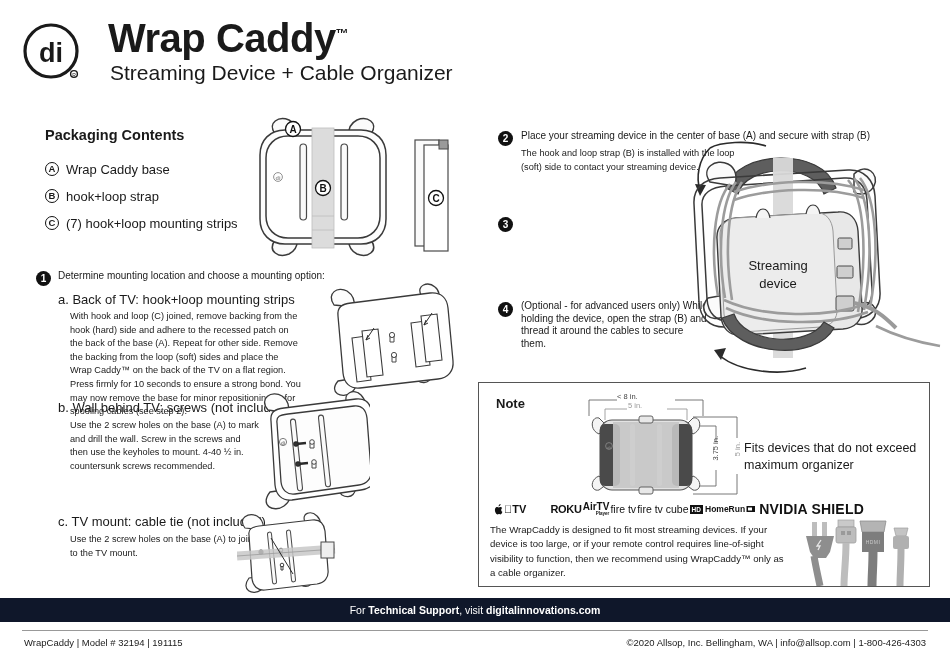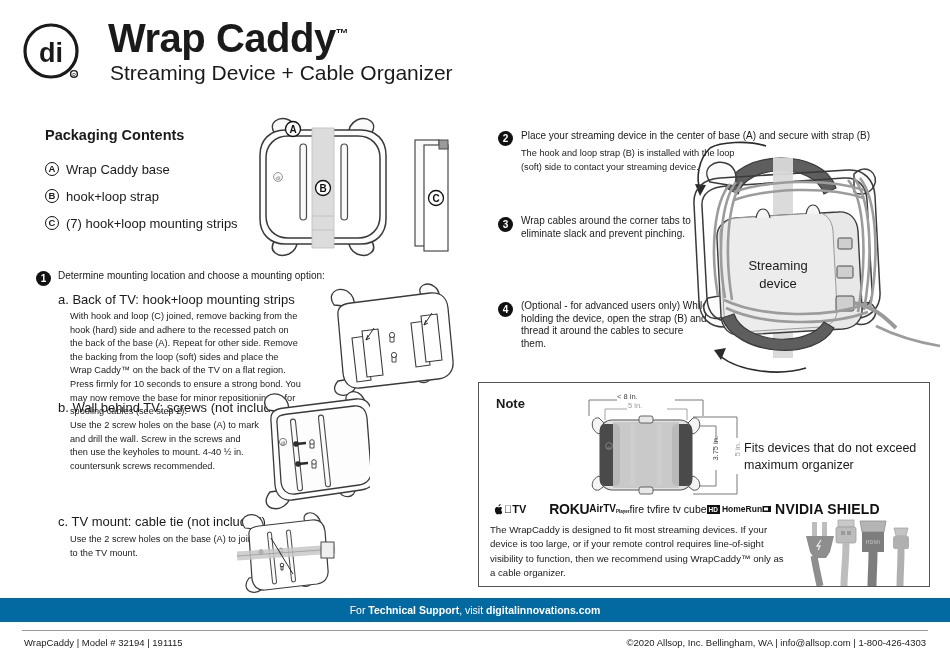--- a/index.html
+++ b/index.html
@@ -39,21 +39,21 @@
 
   .dim-label{position:absolute;font-size:7.5px;color:#444;}
   .dim-v{writing-mode:vertical-rl;transform:rotate(180deg);}
 
   
   #brandrow{left:494px;top:498px;width:370px;height:22px;
             display:flex;align-items:center;justify-content:space-between;}
   .brand{font-size:9px;font-weight:bold;color:#111;display:flex;align-items:center;white-space:nowrap;}
 
   
-  #supportbar{left:0;top:598px;width:950px;height:24px;background:#0369a1;
+  #supportbar{left:0;top:598px;width:950px;height:24px;background:#0f172a;
               display:flex;align-items:center;justify-content:center;}
   #supportbar span{color:#fff;font-size:10.5px;}
   #supportbar b{font-weight:bold;}
   #footrule{left:22px;top:630px;width:906px;height:1px;background:#999;}
   #foot-left{left:24px;top:637px;font-size:9.5px;}
   #foot-right{right:24px;top:637px;font-size:9.5px;text-align:right;}
 
   svg{display:block;}
   .lab-circ{font-size:10px;font-weight:bold;font-family:"Liberation Sans",sans-serif;}
 </style>
@@ -237,21 +237,20 @@
       <rect x="84" y="30" width="13" height="16" fill="#efefef" stroke="#4a4a4a" stroke-width="1"></rect>
       <path d="M34 26 L56 62" stroke="#2a2a2a" stroke-width="1" fill="none"></path>
     </svg>
   </div>
 
   <span class="abs circ-filled step-num" style="left:498px;top:131px;">2</span>
   <div class="abs step-title" style="left:521px;top:130px;width:420px;">Place your streaming device in the center of base (A) and secure with strap (B)</div>
   <div class="abs body-text" style="left:521px;top:147px;width:215px;">The hook and loop strap (B) is installed with the loop (soft) side to contact your streaming device.</div>
 
   <span class="abs circ-filled step-num" style="left:498px;top:217px;">3</span>
-  <div class="abs step-title" style="left:521px;top:215px;width:175px;">Wrap cables around the corner tabs to eliminate slack and prevent pinching.</div>
 
   <span class="abs circ-filled step-num" style="left:498px;top:302px;">4</span>
   <div class="abs step-title" style="left:521px;top:300px;width:190px;">(Optional - for advanced users only) While holding the device, open the strap (B) and thread it around the cables to secure them.</div>
 
   <div class="abs" style="left:648px;top:140px;">
     <svg width="295" height="250" viewBox="0 0 295 250">
 
       <g fill="none" stroke="#2b2b2b" stroke-width="1.6">
         <path d="M62 8 C72 2 100 0 118 6"></path>
         <path d="M62 8 C50 20 48 38 52 50"></path>
@@ -382,22 +381,22 @@
   </div>
 
   <div class="abs" id="brandrow">
     <span class="brand">
       <svg width="9" height="11" viewBox="0 0 9 11" style="margin-right:1px;">
         <path d="M6.1 1.6c.4-.5.6-1.1.5-1.6-.5 0-1.1.3-1.5.8-.3.4-.6 1-.5 1.6.6 0 1.1-.3 1.5-.8z" fill="#111"></path>
         <path d="M7.2 5.9c0-1.2.9-1.8 1-1.9-.5-.8-1.4-.9-1.7-.9-.7-.1-1.4.4-1.8.4-.4 0-.9-.4-1.5-.4-.8 0-1.5.5-1.9 1.2C.5 5.8 1.1 8 1.9 9.2c.4.6.9 1.2 1.5 1.2.6 0 .8-.4 1.5-.4.7 0 .9.4 1.5.4.6 0 1-.6 1.4-1.2.4-.7.6-1.3.6-1.4 0 0-1.2-.5-1.2-1.9z" fill="#111"></path>
       </svg>
         <span style="font-size:11px;font-weight:700;">TV</span>
     </span>
-    <span class="brand" style="font-size:14px;letter-spacing:-0.3px;margin-left:23px;">ROKU</span>
-    <span class="brand" style="flex-direction:row;align-items:flex-end;line-height:1;">
+    <span class="brand" style="font-size:11px;letter-spacing:-0.3px;margin-left:23px;">ROKU</span>
+    <span class="brand" style="flex-direction:column;align-items:flex-end;line-height:1;">
       <span style="font-size:10px;font-weight:600;">AirTV</span>
       <span style="font-size:4.5px;font-weight:600;">Player</span>
     </span>
     <span class="brand" style="font-size:10.5px;font-weight:normal;">fire tv</span>
     <span class="brand" style="font-size:10.5px;font-weight:normal;">fire tv cube</span>
     <span class="brand">
       <span style="background:#111;color:#fff;font-size:6.5px;padding:1px 2px;margin-right:2px;">HD</span>
       <span style="font-size:8.5px;">HomeRun</span>
     </span>
     <span class="brand">

